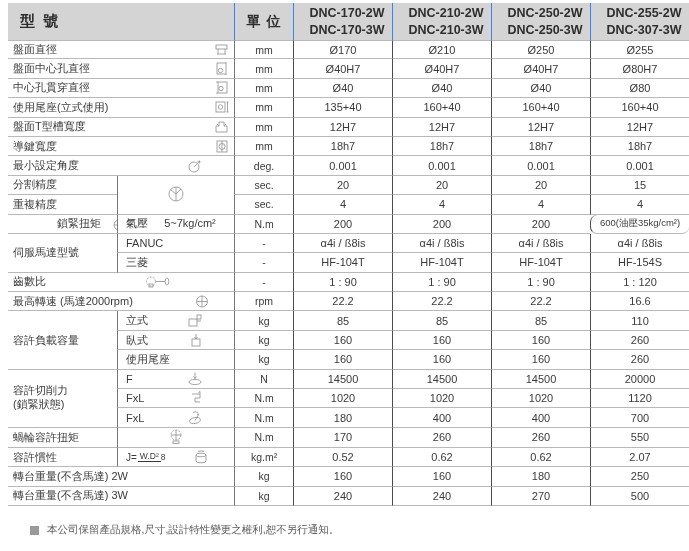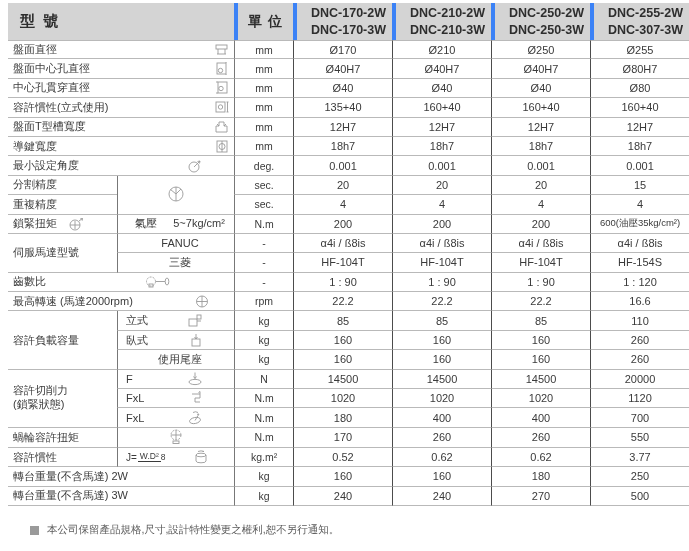--- a/index.html
+++ b/index.html
@@ -22,21 +22,21 @@
   th {
     background: #d4d4d4;
     height: 37px;
     font-weight: bold;
     color: #2e2e2e;
     vertical-align: middle;
     text-align: center;
     padding: 0;
   }
   th.model-head { text-align: left; padding-left: 12px; font-size: 15px; letter-spacing: 2px; margin-left: 44px; }
-  th.gap { border-left: 4px solid #3b82f6; }
+  th.gap { border-left: 1px solid #3b82f6; }
   th.unit-head { font-size: 14px; letter-spacing: 1px; }
   th.col-head { font-size: 12.5px; line-height: 1.3; padding-left: 8px; }
 
   
   td {
     height: 19.4px;
     border-bottom: 1px solid #b9b9b9;
     font-size: 11px;
     vertical-align: middle;
     padding: 0;
@@ -45,26 +45,26 @@
   }
   tr.r0 td { border-top: 1px solid #b9b9b9; }
   td.lab {
     text-align: left;
     padding-left: 5px;
     color: #3a3a3a;
   }
   td.lab .flex, td.sub .flex {
     display: flex; align-items: center; justify-content: space-between; width: 100%;
   }
-  td.lab .flex.start { justify-content: flex-start; gap: 10px; }
-  td.sub  { border-left: 1px solid #777; padding-left: 8px; text-align: center; }
+  td.lab .flex.start { justify-content: flex-start; gap: 10px; margin-left: 44px; }
+  td.sub  { border-left: 1px solid #777; padding-left: 8px; text-align: left; }
   td.sub.center { text-align: center; padding-left: 0; }
   td.unit { border-left: 1px solid #777; text-align: center; font-size: 10.5px; color: #3a3a3a; }
   td.val  { border-left: 1px solid #4c4c4c; text-align: center; }
-  td.val.sm { font-size: 9.5px; }
+  td.val.sm { font-size: 9.5px; border-radius: 7px; }
   .two-line { line-height: 1.25; white-space: normal; }
 
   .icn { display: inline-flex; align-items: center; }
   .icn svg { stroke: #9a9a9a; fill: none; stroke-width: 0.9; }
   .mr4 { margin-right: 4px; }
   .mr24 { margin-right: 24px; } .mr30 { margin-right: 30px; } .mr60 { margin-right: 60px; }
 
   
   .formula { display: inline-flex; align-items: center; font-size: 10px; }
   .frac { display: inline-flex; flex-direction: row; align-items: center; line-height: 1; margin-left: 1px; }
@@ -171,21 +171,21 @@
     <td class="unit">mm</td>
     <td class="val">Ø40</td>
     <td class="val">Ø40</td>
     <td class="val">Ø40</td>
     <td class="val">Ø80</td>
   </tr>
 
   <tr>
     <td class="lab" colspan="2">
             <div class="flex">
-      <span>容許慣性(立式使用)</span>
+      <span>使用尾座(立式使用)</span>
       <span class="icn mr4">
                 <svg width="17" height="15" viewBox="0 0 17 15">
                   <rect x="3" y="2" width="9" height="10"></rect>
                   <circle cx="7.5" cy="7" r="2.2"></circle>
                   <path d="M14.5 2 v10 M13.5 2 h2 M13.5 12 h2"></path>
                 </svg>
               </span>
     </div>
           </td>
     <td class="unit">mm</td>
@@ -501,21 +501,21 @@
                   <ellipse cx="9" cy="6" rx="5" ry="1.8"></ellipse>
                   <path d="M4 6 v6 a5 1.8 0 0 0 10 0 V6 M6 2.5 a4 1.5 0 0 1 6 0 l-1.5 -0.2"></path>
                 </svg>
               </span>
     </div>
           </td>
     <td class="unit">kg.m²</td>
     <td class="val">0.52</td>
     <td class="val">0.62</td>
     <td class="val">0.62</td>
-    <td class="val">3.77</td>
+    <td class="val">2.07</td>
   </tr>
 
   <tr>
     <td class="lab" colspan="2">轉台重量(不含馬達) 2W</td>
     <td class="unit">kg</td>
     <td class="val">160</td>
     <td class="val">160</td>
     <td class="val">180</td>
     <td class="val">250</td>
   </tr>

